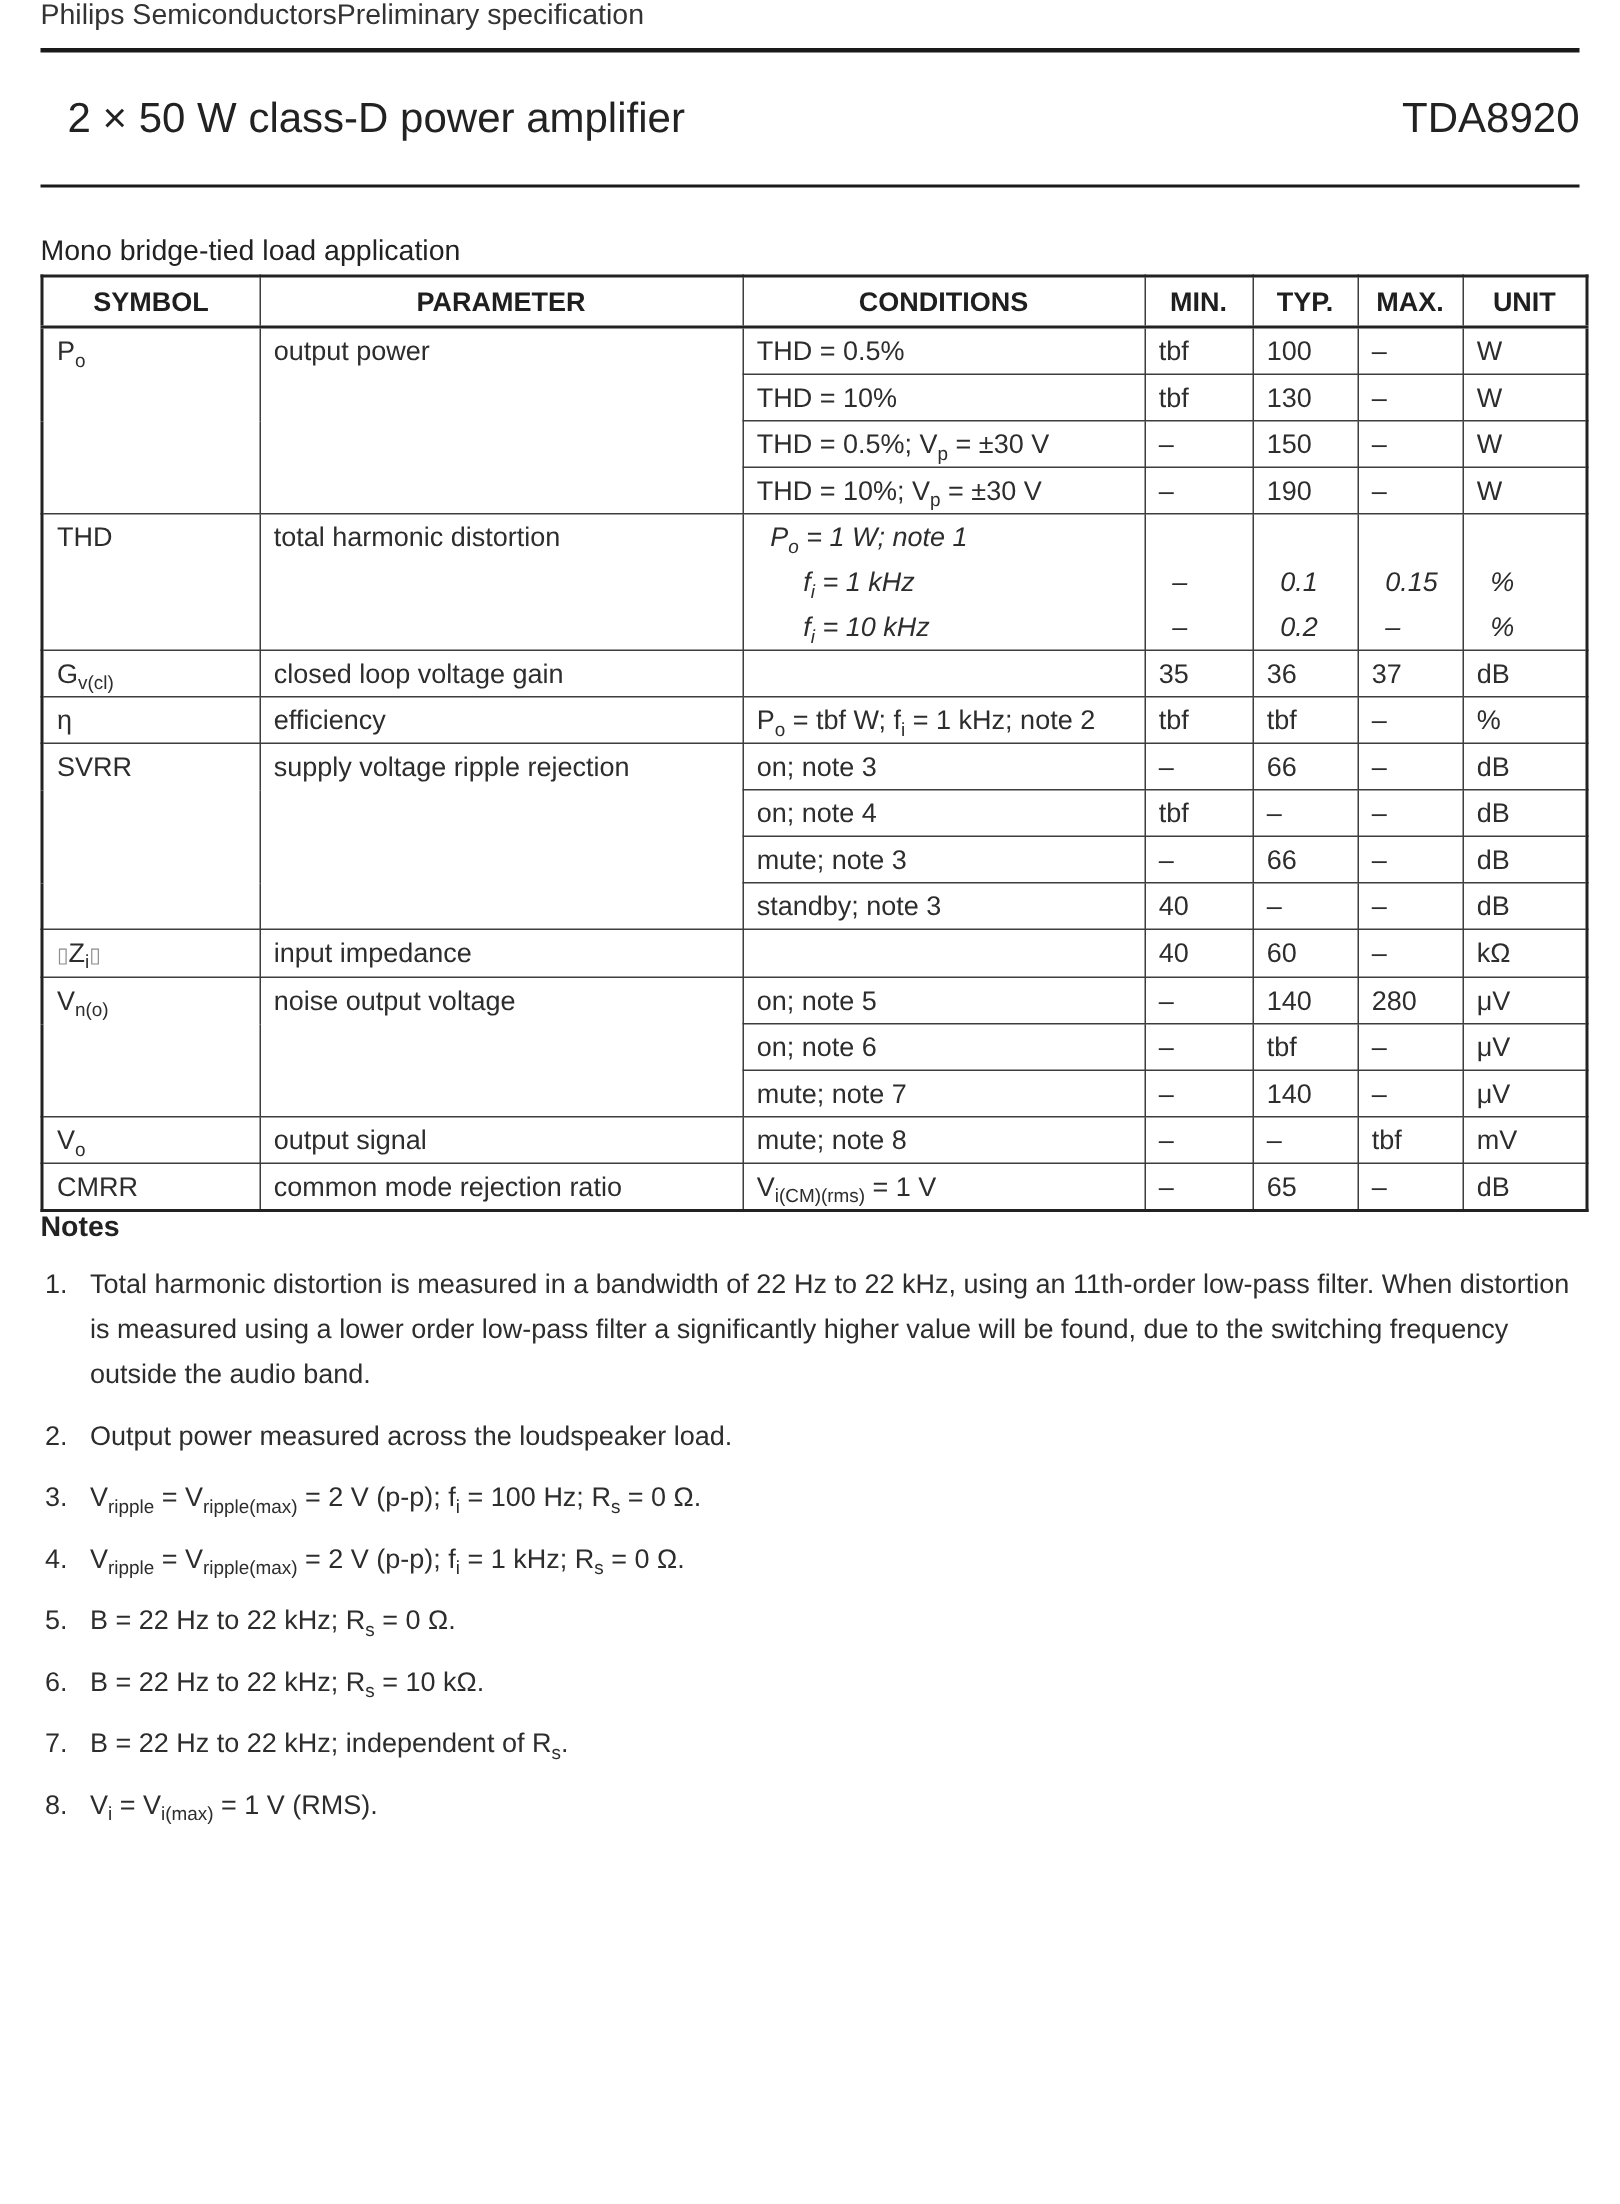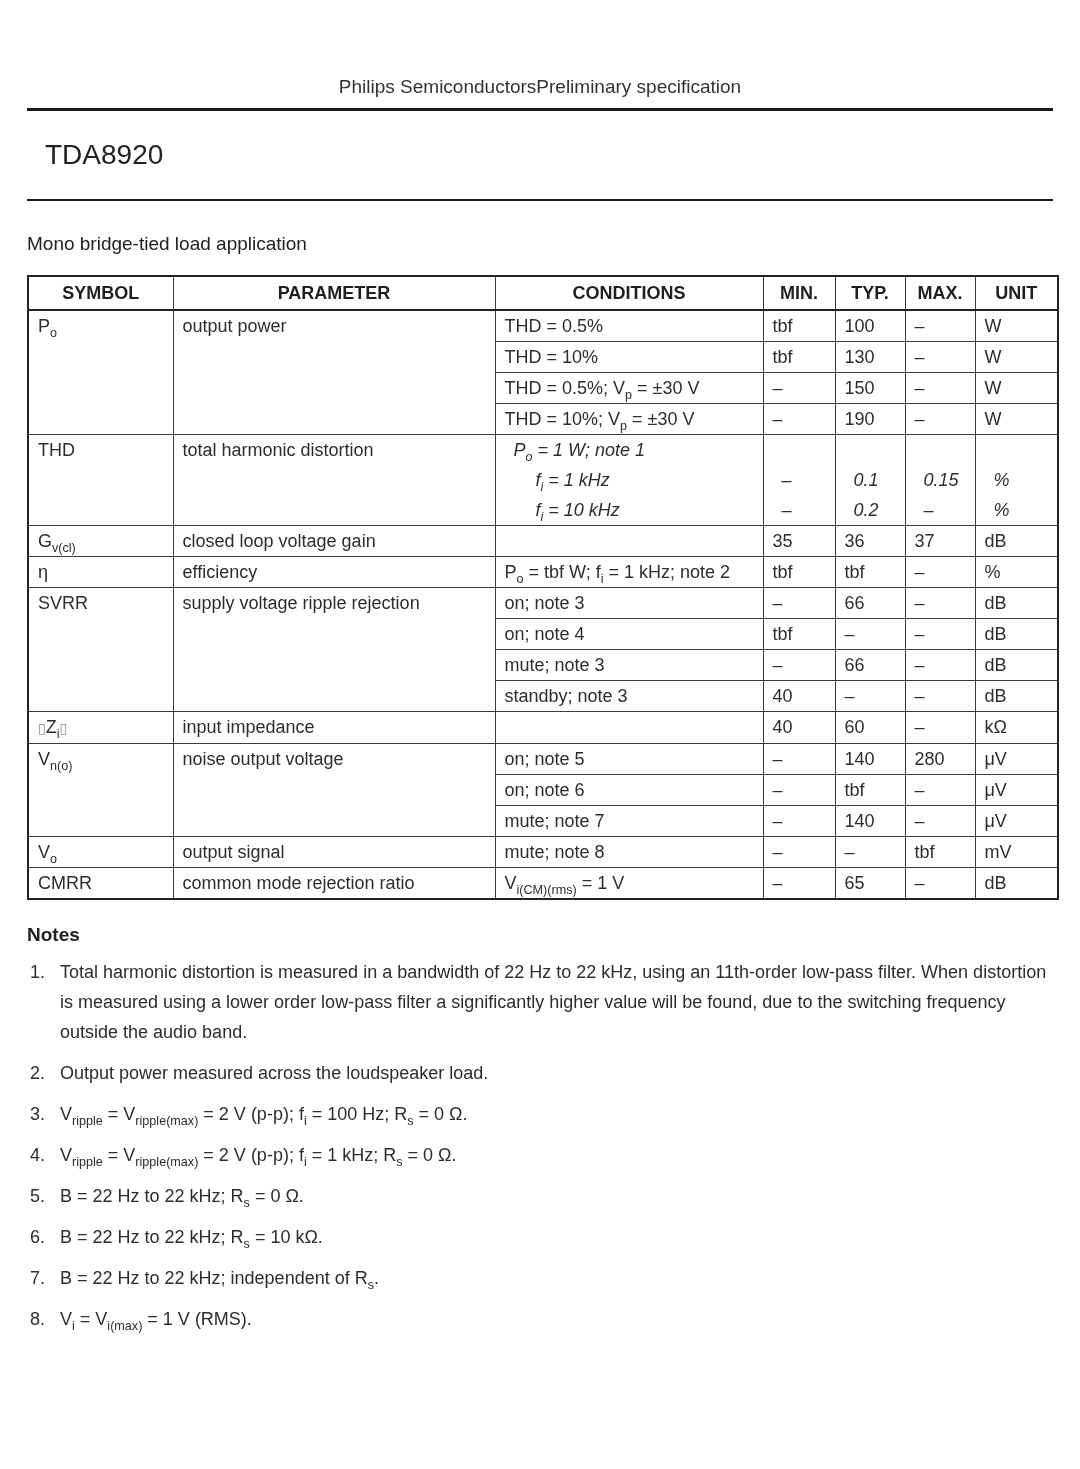--- a/index.html
+++ b/index.html
@@ -7,78 +7,78 @@
   body {
     width: 1080px; height: 1469px;
     background: #ffffff;
     font-family: "Liberation Sans", "DejaVu Sans", sans-serif;
     color: #2d2d2d;
     overflow: hidden;
   }
   .page { padding: 0 27px; }
 
   .doc-header {
-    display: flex; justify-content: center; align-items: flex-end;
-    padding-top: 76px;
+    display: flex; justify-content: flex-start; align-items: flex-end;
     font-size: 19px; color: #333;
   }
   .rule-thick { border: none; border-top: 3px solid #1a1a1a; margin: 10px 0 0 0; }
   .rule-thin  { border: none; border-top: 2px solid #1a1a1a; margin: 0; }
 
   .title-row {
     display: flex; justify-content: space-between; align-items: center;
     height: 88px; padding-left: 18px;
     font-size: 28px; color: #222;
   }
 
   .section-heading { margin-top: 32px; font-size: 19px; font-weight: normal; color: #222; }
   .test-conditions { margin-top: 9px; font-size: 18px; }
 
   sub { font-size: 70%; line-height: 0; }
   .tofu { color: #8d8d8d; font-size: 78%; }
 
   table.spec {
     border-collapse: collapse; table-layout: fixed;
-    width: 1030px; margin-top: 20px;
+    width: 1030px; margin-top: 4px;
     font-size: 18px; color: #2d2d2d;
     border: 2px solid #222;
   }
   table.spec th {
     border: 1px solid #3d3d3d; border-bottom: 2px solid #222;
     height: 34px; font-size: 18px; font-weight: bold; text-align: center;
     padding: 0; color: #1f1f1f;
   }
   table.spec td {
     border: 1px solid #3d3d3d;
     height: 30px; line-height: 30px;
     padding: 0 0 0 9px;
     vertical-align: top;
     white-space: nowrap; overflow: hidden;
   }
   td.multi { padding: 0; }
   .ln { height: 30px; line-height: 30px; padding-left: 9px; font-style: italic; }
   .ln.indent { padding-left: 31px; }
 
-  .notes-heading { margin-top: 24px; font-size: 19px; font-weight: bold; color: #222; }
+  .notes-heading { font-size: 19px; font-weight: bold; color: #222; }
   .note { display: flex; margin-top: 11px; font-size: 18px; line-height: 30px; }
   .note-num { flex: none; width: 33px; padding-left: 3px; }
   .note-text { flex: 1; }
 </style>
 </head>
 <body>
 
 <div class="page">
 
   <div class="doc-header">
     <span>Philips Semiconductors</span>
     <span>Preliminary specification</span>
   </div>
   <hr class="rule-thick">
 
   <div class="title-row">
+    <span>2 × 50 W class-D power amplifier</span>
     <span>TDA8920</span>
   </div>
   <hr class="rule-thin">
 
   <div class="section-heading">Mono bridge-tied load application</div>
 
   <table class="spec">
     <colgroup>
       <col style="width:145px">
         <col style="width:322px">

